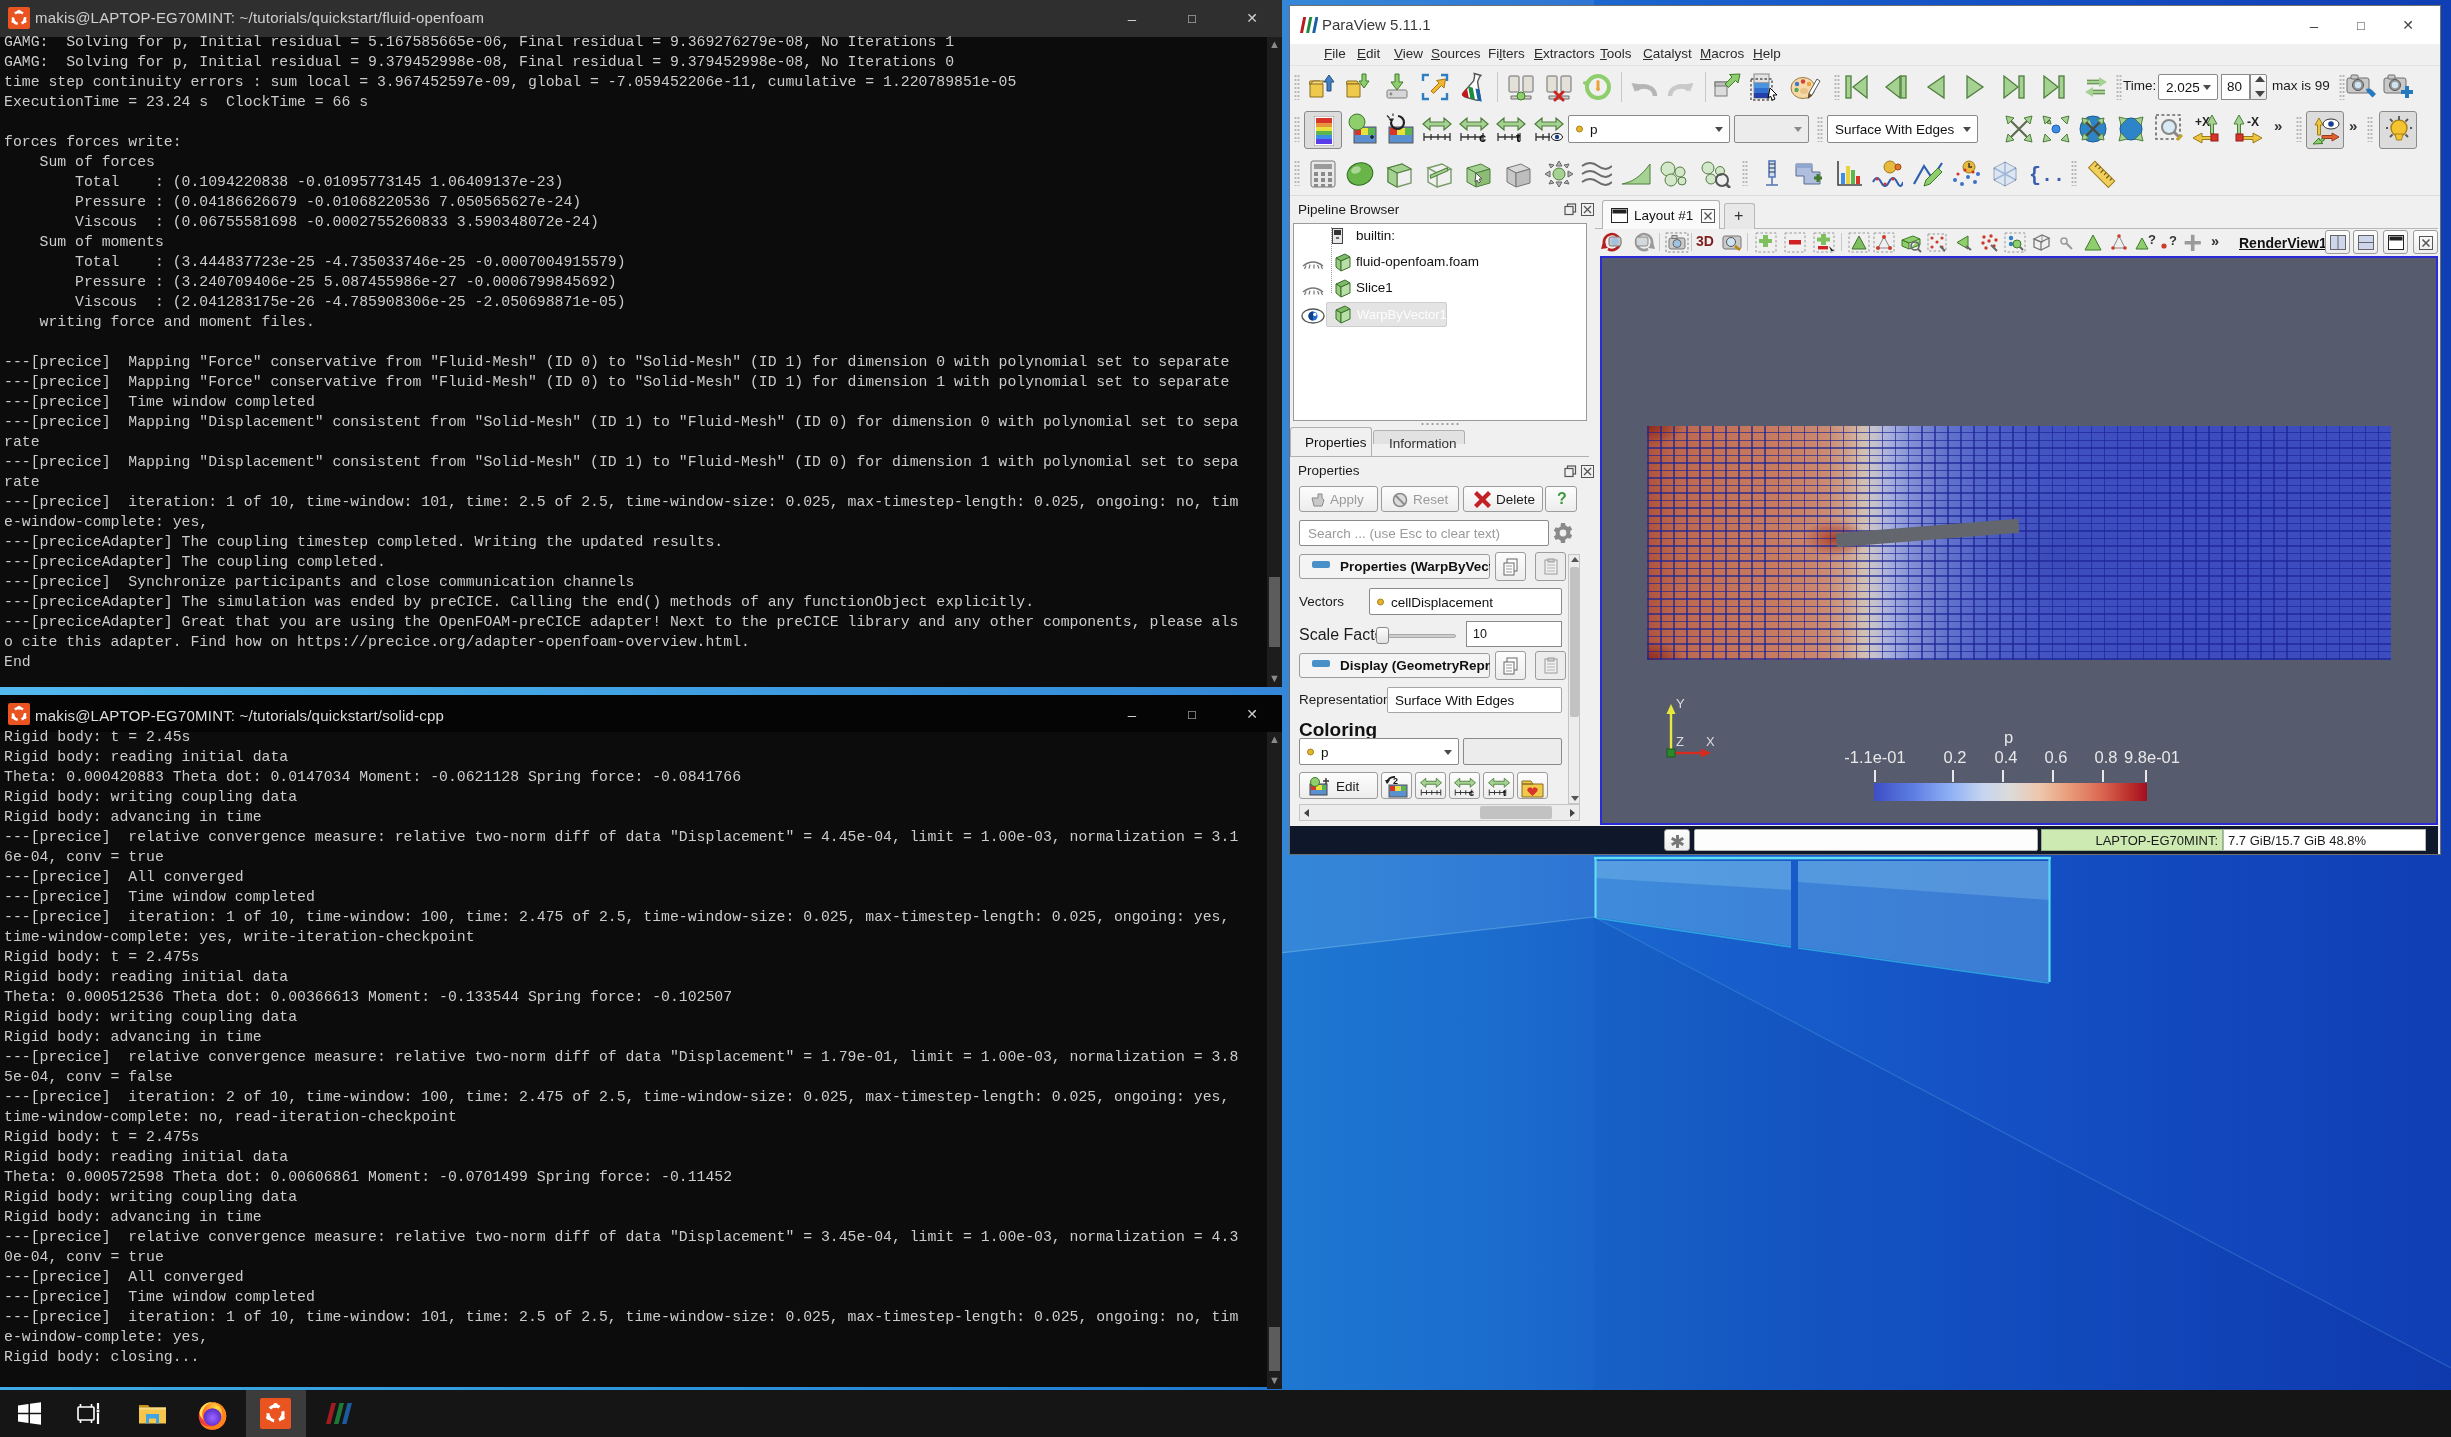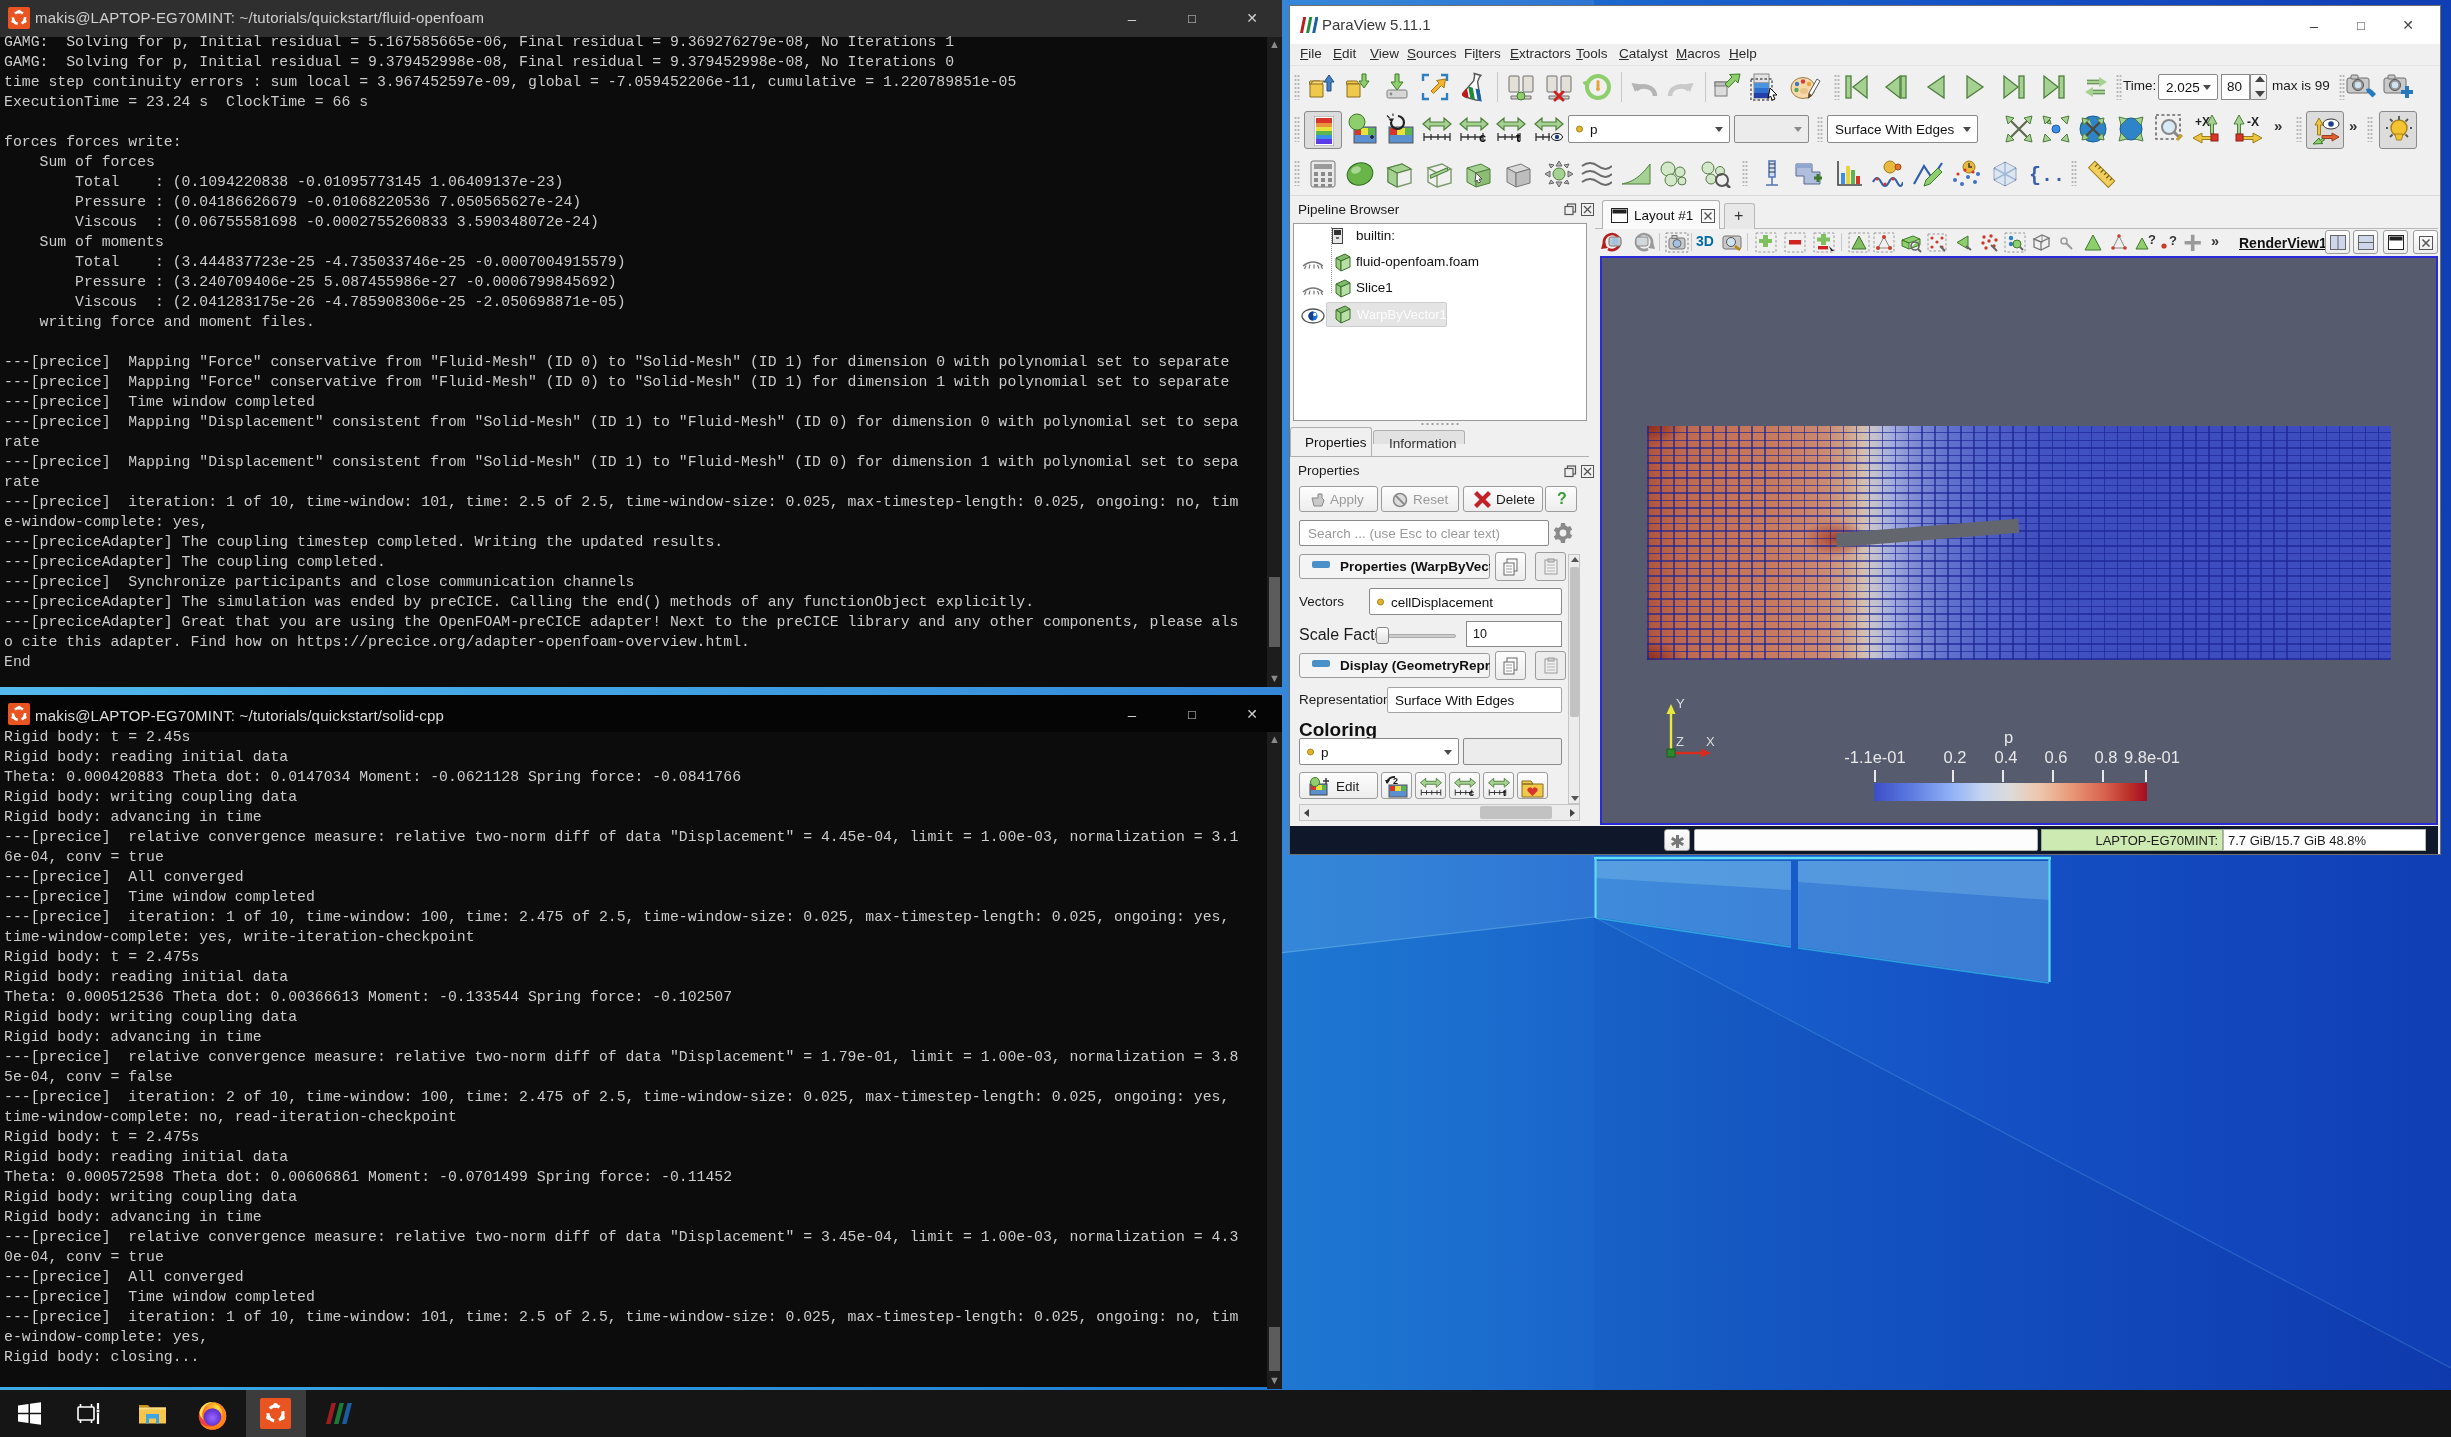--- a/index.html
+++ b/index.html
@@ -25,21 +25,21 @@
 .tscroll .thumb{position:absolute;left:2px;width:11px;background:#5c5c5c;}
 
 #task{left:0;top:1390px;width:2451px;height:47px;background:#151515;}
 #task .slot{position:absolute;top:0;width:60px;height:47px;}
 #task .hl{background:#3c3c3c;}
 
 #pv{left:1289px;top:5px;width:1152px;height:850px;background:#f0f0f0;border:1px solid #707070;}
 #pv .titlebar{position:absolute;left:0;top:0;width:100%;height:38px;background:#ffffff;}
 #pv .titlebar .txt{position:absolute;left:32px;top:10px;font-size:15px;color:#393939;}
 #pv .menubar{position:absolute;left:0;top:38px;width:100%;height:21px;background:#f0f0f0;font-size:13.5px;color:#2b2b2b;}
-#pv .menubar span{position:absolute;top:2px;}
+#pv .menubar span{position:absolute;top:2px;margin-left:24px;}
 .row{position:absolute;left:0;width:100%;background:#f0f0f0;}
 #row1{top:59px;height:43px;border-top:1px solid #e3e3e3;}
 #row2{top:102px;height:44px;}
 #row3{top:146px;height:44px;border-bottom:1px solid #dcdcdc;}
 .ic{position:absolute;}
 .sepv{position:absolute;top:6px;width:1px;height:30px;background:#c8c8c8;}
 .grip{position:absolute;top:8px;width:6px;height:26px;
 background-image:radial-gradient(circle,#b5b5b5 1px,transparent 1.2px);background-size:3px 4px;}
 .combo{position:absolute;background:#fff;border:1px solid #8a8a8a;border-radius:2px;font-size:13.5px;color:#111;}
 .combo .ar{position:absolute;right:6px;top:50%;margin-top:-2px;width:0;height:0;border-left:4.5px solid transparent;border-right:4.5px solid transparent;border-top:5px solid #4a4a4a;}
@@ -1094,21 +1094,21 @@
 <div class="sepv" style="left:64px;top:4px;height:18px;"></div>
 <svg class="ic" style="left:70px;top:3px;" width="24" height="21" viewBox="0 0 24 21">
         <g fill="none" stroke="#888" stroke-dasharray="2.5 2">
           <rect x="1" y="1" width="22" height="19"></rect>
         </g>
         <rect x="4" y="6" width="16" height="11" rx="2" fill="#c9c9c9" stroke="#777"></rect>
         <rect x="7" y="3.5" width="5" height="3" fill="#c9c9c9" stroke="#777"></rect>
         <circle cx="12" cy="11.5" r="4" fill="#9fc3e0" stroke="#666"></circle>
       </svg>
 <div class="sepv" style="left:96px;top:4px;height:18px;"></div>
-<div class="abs" style="left:101px;top:4px;font-size:14px;font-weight:bold;color:#0369a1;">3D</div>
+<div class="abs" style="left:101px;top:4px;font-size:14px;font-weight:bold;color:#7f1d1d;">3D</div>
 <svg class="ic" style="left:125px;top:3px;" width="24" height="21" viewBox="0 0 24 21">
         <rect x="3" y="4" width="18" height="13" rx="2" fill="#c9c9c9" stroke="#777"></rect>
         <circle cx="11" cy="10" r="4.5" fill="#cfe2f0" stroke="#555"></circle>
         <path d="M15 14 l5 4" stroke="#b8860b" stroke-width="2.6"></path>
       </svg>
 <div class="sepv" style="left:152px;top:4px;height:18px;"></div>
 <svg class="ic" style="left:159px;top:3px;" width="24" height="21" viewBox="0 0 24 21">
         <g fill="none" stroke="#999" stroke-dasharray="2.5 2">
           <rect x="2" y="1" width="20" height="19"></rect>
         </g>

